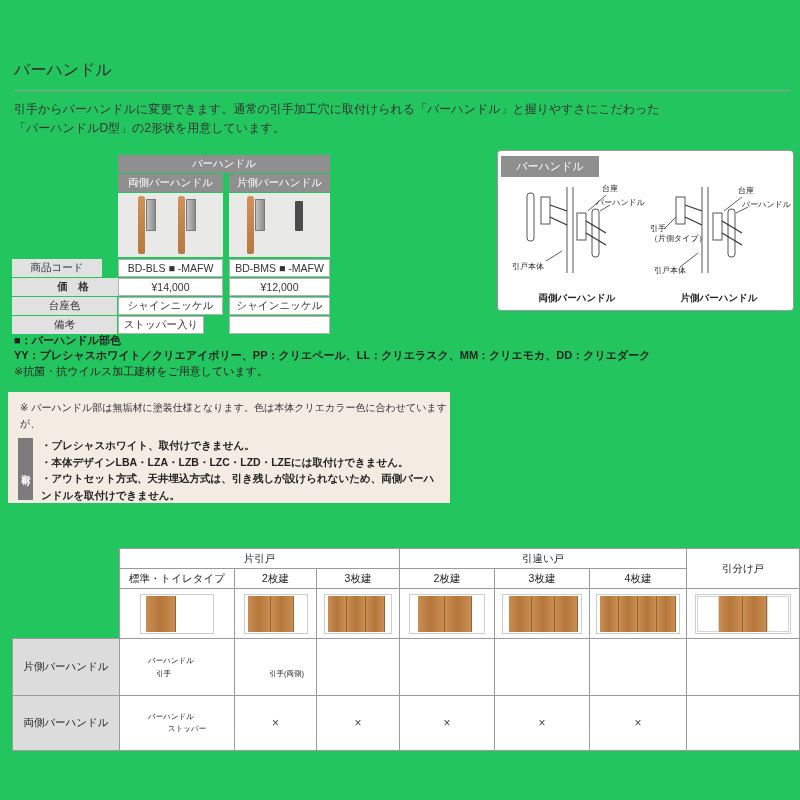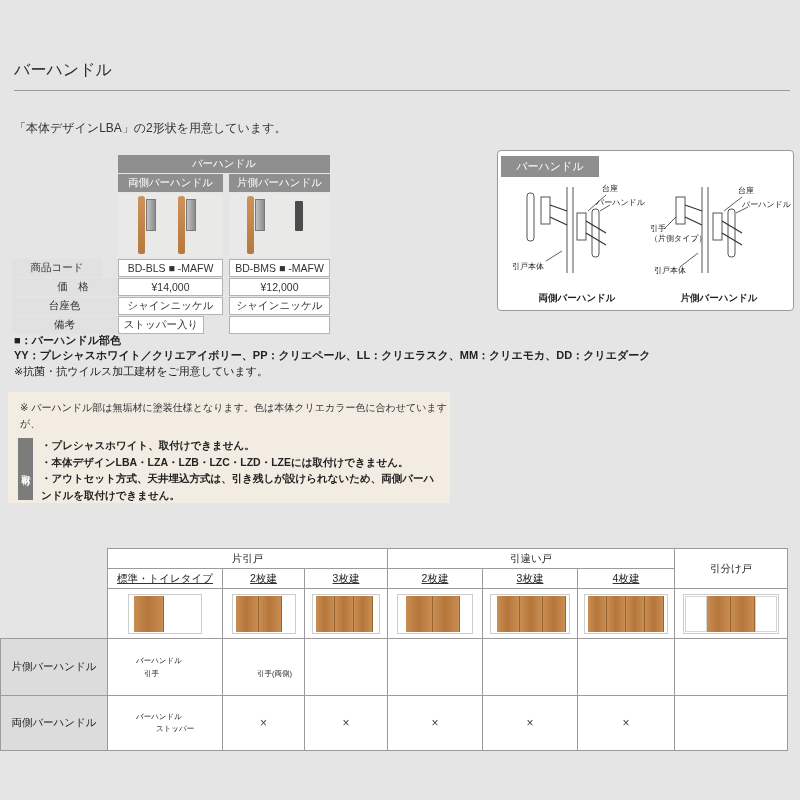--- a/index.html
+++ b/index.html
@@ -1,17 +1,17 @@
 <!DOCTYPE html>
 <html><head>
 <meta charset="utf-8">
 <style>
   html,body{margin:0;padding:0;background:#fff;}
   body{font-family:"Liberation Sans","DejaVu Sans",sans-serif;color:#333;}
-  .page{position:relative;width:800px;height:800px;background:#e5e5e5;overflow:hidden;}
+  .page{position:relative;width:800px;height:800px;background:#22c55e;overflow:hidden;}
 
   
   .page-title{position:absolute;left:14px;top:60px;font-size:16px;font-weight:500;color:#2f2f2f;}
   .title-rule{position:absolute;left:14px;top:90px;width:776px;height:1px;background:#9a9a9a;}
   .intro{position:absolute;left:14px;top:100px;font-size:12px;line-height:19px;color:#333;}
 
   
   .prod{position:absolute;left:12px;top:155px;width:318px;height:180px;}
   .pc{position:absolute;box-sizing:border-box;font-size:10.5px;display:flex;align-items:center;justify-content:center;}
   .ghead{background:#8f8f8f;color:#fff;font-size:10.5px;}
@@ -36,43 +36,43 @@
 
   
   .caution{position:absolute;left:8px;top:392px;width:442px;height:111px;background:#f2ece3;}
   .c-note{position:absolute;left:12px;top:8px;font-size:10px;line-height:16px;color:#333;}
   .c-note .in{padding-left:13px;display:block;}
   .c-tab{position:absolute;left:10px;top:46px;width:15px;height:62px;background:#7c7c7c;color:#fff;font-size:9.5px;writing-mode:vertical-rl;text-orientation:upright;display:flex;align-items:center;justify-content:center;letter-spacing:1px;}
   .c-items{position:absolute;left:33px;top:45px;width:402px;font-size:10.5px;font-weight:bold;line-height:16.5px;color:#222;}
 
   
   .sec-title{position:absolute;left:8px;top:520px;font-size:13.5px;font-weight:bold;color:#222;}
-  table.pos{position:absolute;left:0;top:548px;border-collapse:collapse;table-layout:fixed;}
+  table.pos{position:absolute;left:12px;top:548px;border-collapse:collapse;table-layout:fixed;}
   table.pos th,table.pos td{border:1px solid #9b9b9b;padding:0;font-size:10.5px;font-weight:normal;color:#222;text-align:center;vertical-align:middle;background:#fff;box-sizing:border-box;}
   table.pos td.blank{border:none;background:transparent;}
   table.pos td.rowlab{background:#dcdcdc;}
   table.pos td.cross{font-size:12px;color:#444;}
   .doorframe{position:relative;height:40px;margin:0 auto;border:1px solid #cdcdcd;background:#fff;box-sizing:border-box;}
   .panels{position:absolute;top:1px;height:36px;display:flex;}
   .wood{height:100%;background:linear-gradient(90deg,#c98e52,#b5763a 48%,#c98e52);border-right:1px solid rgba(92,52,12,.45);box-sizing:border-box;}
   .sideframe{position:absolute;top:1px;height:36px;border:1px solid #d5d5d5;background:#fff;box-sizing:border-box;}
   .dg{position:relative;width:100%;height:100%;}
   .dg svg{position:absolute;left:0;top:0;width:100%;height:100%;}
   .plab{position:absolute;font-size:7.5px;color:#222;white-space:nowrap;}
 </style>
 </head>
 <body>
 
 <div class="page">
 
   <div class="page-title">バーハンドル</div>
   <div class="title-rule"></div>
   <div class="intro">
-    <br>
-    <span>「本体デザインLBA」の2形状を用意しています。</span>
+    <span>引手からバーハンドルに変更できます。通常の引手加工穴に取付けられる「バーハンドル」と握りやすさにこだわった</span><br>
+    <span>「バーハンドルD型」の2形状を用意しています。</span>
   </div>
 
   <div class="prod">
     <div class="pc ghead" style="left:106px;top:0;width:212px;height:18px;">バーハンドル</div>
     <div class="pc ghead" style="left:106px;top:19px;width:105px;height:18px;">両側バーハンドル</div>
     <div class="pc ghead" style="left:217px;top:19px;width:101px;height:18px;">片側バーハンドル</div>
 
     <div class="pc photo" style="left:106px;top:38px;width:105px;height:64px;">
       <div class="pole" style="left:20px;top:3px;"></div>
       <div class="plate" style="left:28px;top:6px;"></div>
@@ -82,21 +82,21 @@
     <div class="pc photo" style="left:217px;top:38px;width:101px;height:64px;">
       <div class="pole" style="left:18px;top:3px;"></div>
       <div class="plate" style="left:26px;top:6px;"></div>
       <div class="darkplate" style="left:66px;top:8px;"></div>
     </div>
 
     <div class="pc rlabel" style="left:0;top:104px;width:90px;height:18px;">商品コード</div>
     <div class="pc vcell" style="left:106px;top:104px;width:105px;height:18px;">BD-BLS ■ -MAFW</div>
     <div class="pc vcell" style="left:217px;top:104px;width:101px;height:18px;">BD-BMS ■ -MAFW</div>
 
-    <div class="pc rlabel" style="left:0;top:123px;width:122px;height:18px;">価　格</div>
+    <div class="pc rlabel" style="left:0;top:123px;width:122px;height:18px;font-weight:bold;">価　格</div>
     <div class="pc vcell" style="left:106px;top:123px;width:105px;height:18px;">¥14,000</div>
     <div class="pc vcell" style="left:217px;top:123px;width:101px;height:18px;">¥12,000</div>
 
     <div class="pc rlabel" style="left:0;top:142px;width:105px;height:18px;">台座色</div>
     <div class="pc vcell" style="left:106px;top:142px;width:105px;height:18px;">シャインニッケル</div>
     <div class="pc vcell" style="left:217px;top:142px;width:101px;height:18px;">シャインニッケル</div>
 
     <div class="pc rlabel" style="left:0;top:161px;width:105px;height:18px;">備考</div>
     <div class="pc vcell" style="left:106px;top:161px;width:86px;height:18px;">ストッパー入り</div>
     <div class="pc vcell" style="left:217px;top:161px;width:101px;height:18px;"></div>
@@ -167,21 +167,21 @@
         <col style="width:97px">
         <col style="width:113px">
     </colgroup>
     <tbody>
         <tr style="height:20px;">
       <td class="blank"></td>
       <th colspan="3">片引戸</th>
       <th colspan="3">引違い戸</th>
       <th rowspan="2">引分け戸</th>
     </tr>
-    <tr style="height:20px;text-decoration:underline;">
+    <tr style="height:20px;">
       <td class="blank"></td>
       <th>標準・トイレタイプ</th>
       <th>2枚建</th>
       <th>3枚建</th>
       <th>2枚建</th>
       <th>3枚建</th>
       <th>4枚建</th>
     </tr>
 
     <tr style="height:50px;">

